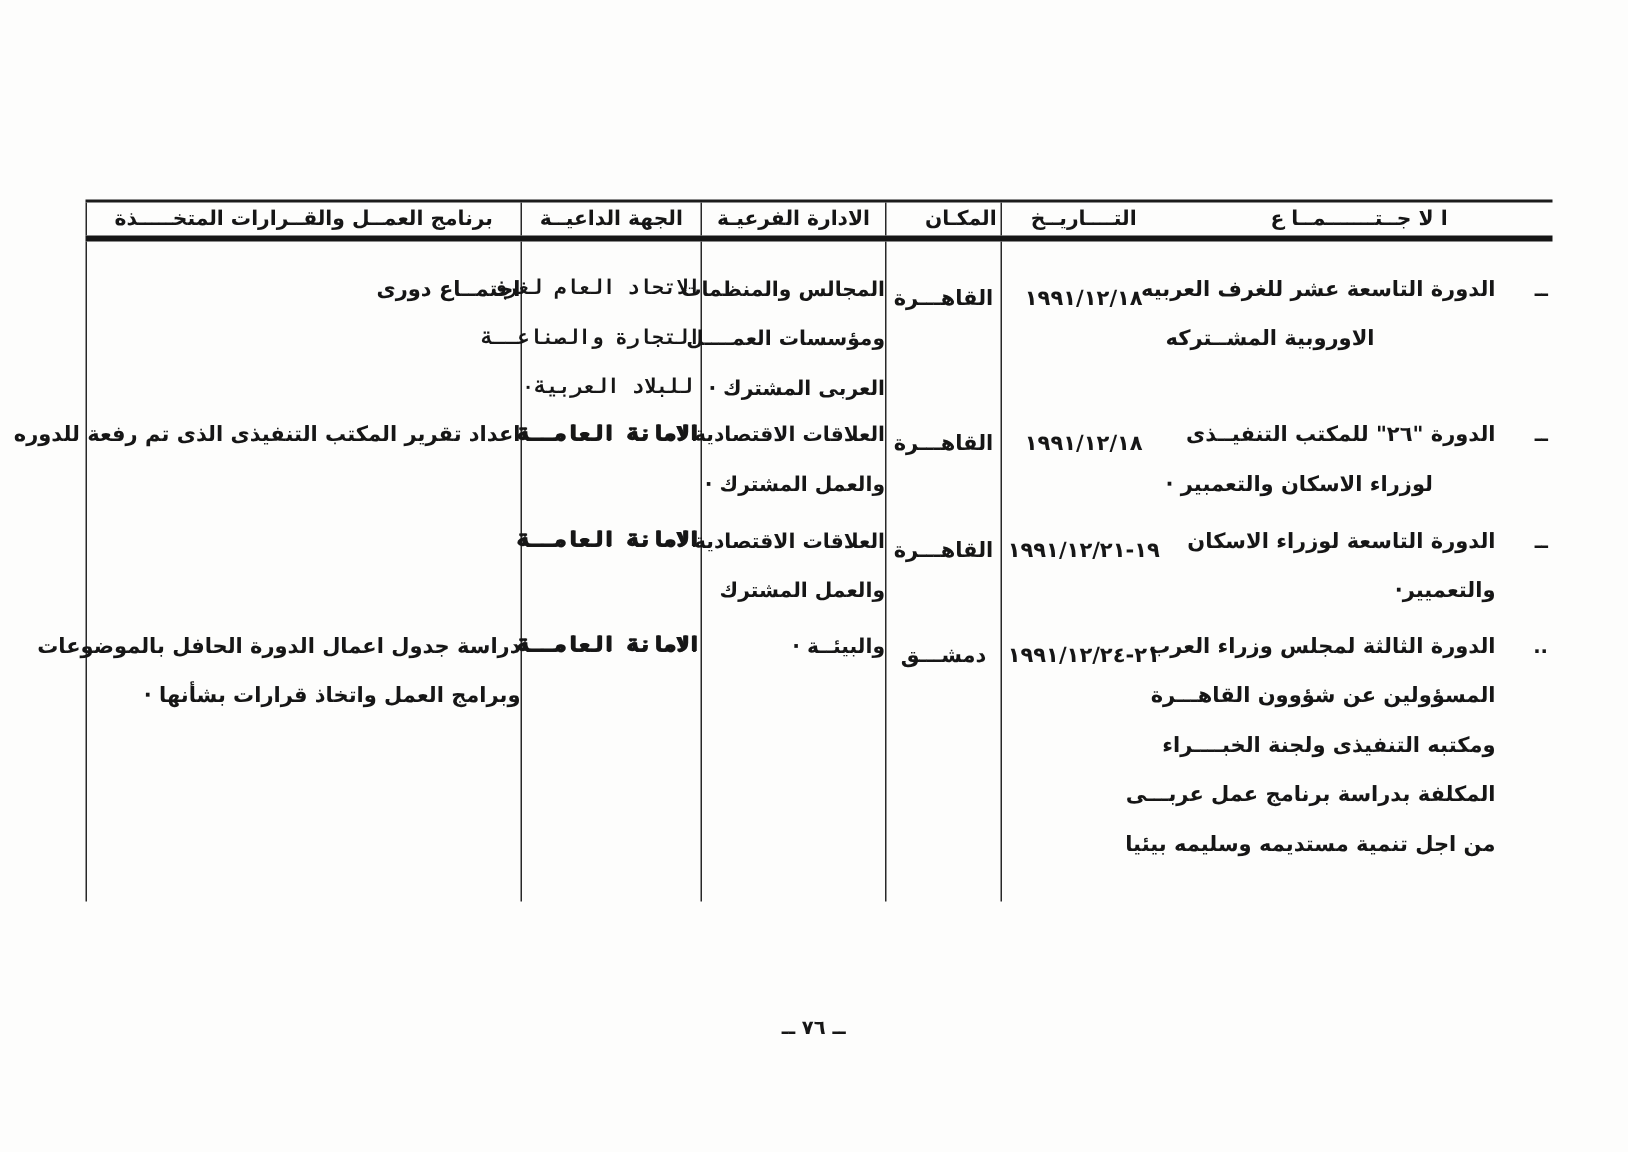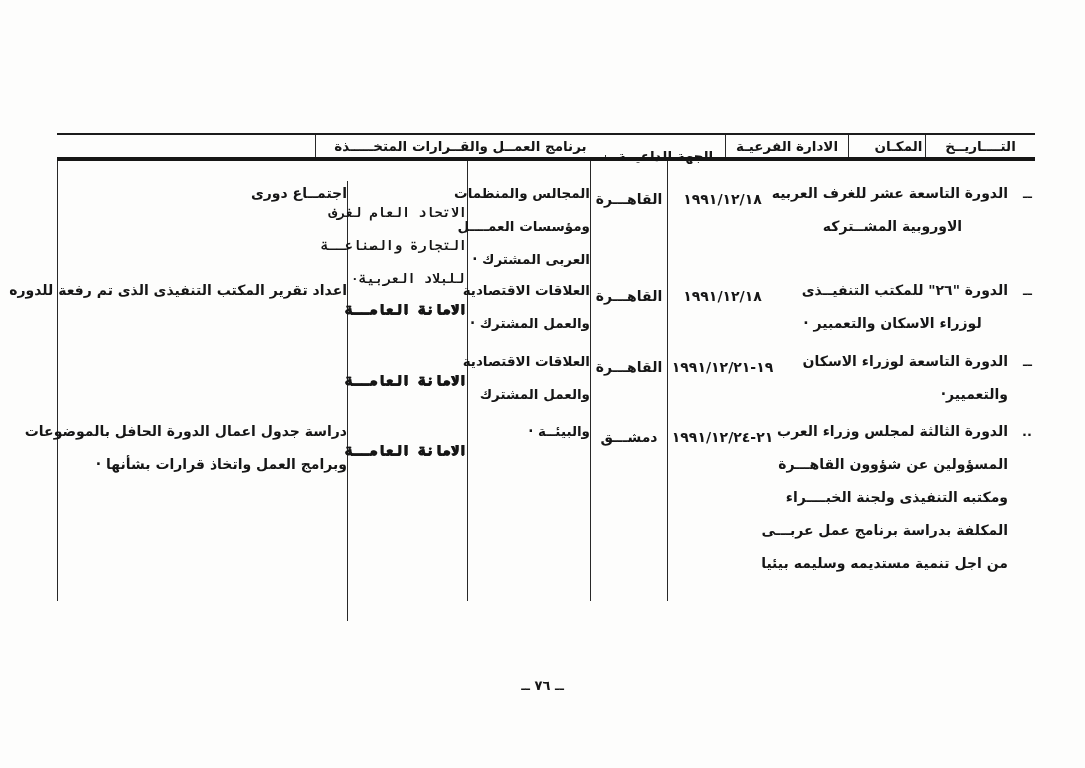--- a/index.html
+++ b/index.html
@@ -20,29 +20,29 @@
   .tbody{display:flex;flex-direction:row;height:440px;}
   .col{position:relative;height:100%;box-sizing:border-box;}
   .hcell{
     display:flex;align-items:center;justify-content:center;
     font-size:13.5px;white-space:nowrap;box-sizing:border-box;
   }
   .w-meeting{width:258px;}
   .w-date{width:110px;}
   .w-place{width:77px;padding-left:23px;}
   .w-sub{width:123px;}
-  .w-inv{width:120px;margin-top:20px;}
+  .w-inv{width:120px;}
   .w-prog{width:290px;}
   .bl{border-left:1.5px solid #282828;}
   .tblock{position:absolute;right:0;left:0;line-height:33px;font-size:14px;}
   .col-sub .tblock,.col-inv .tblock{font-size:13.5px;}
   .line{white-space:nowrap;text-align:right;}
-  .center{text-align:center;}
+  .center{text-align:left;}
   .bullet{position:absolute;right:3px;top:0;width:20px;line-height:33px;font-size:13px;}
-  .mtext{margin-right:27px;}
+  .mtext{margin-right:38px;}
   .col-meeting{padding:0 4px;}
   .col-sub{padding:0 5px;}
   .col-inv{padding:0 6px;font-family:Liberation Mono, monospace;}
   .col-prog{padding:0 8px;}
   .col-date .tblock,.col-place .tblock{text-align:center;}
   .ltr{direction:ltr;unicode-bidi:bidi-override;display:inline-block;}
   .smudge{
     text-shadow:0.7px 0 0 #1a1a1a,-0.7px 0 0 #1a1a1a,0 0.7px 0 #1a1a1a;
     letter-spacing:-0.3px;
   }
@@ -52,20 +52,21 @@
   }
 </style>
 </head>
 <body>
 
 <div class="page">
 
   <div class="doc-table">
 
     <div class="thead">
+      <div class="hcell w-meeting">ا لا جــتـــــــمــا ع</div>
       <div class="hcell w-date bl">التــــاريــخ</div>
       <div class="hcell w-place bl">المكـان</div>
       <div class="hcell w-sub bl">الادارة الفرعيـة</div>
       <div class="hcell w-inv bl">الجهة الداعيــة</div>
       <div class="hcell w-prog bl">برنامج العمــل والقــرارات المتخـــــذة</div>
     </div>
 
     <div class="tbody">
 
       <div class="col col-meeting w-meeting">

